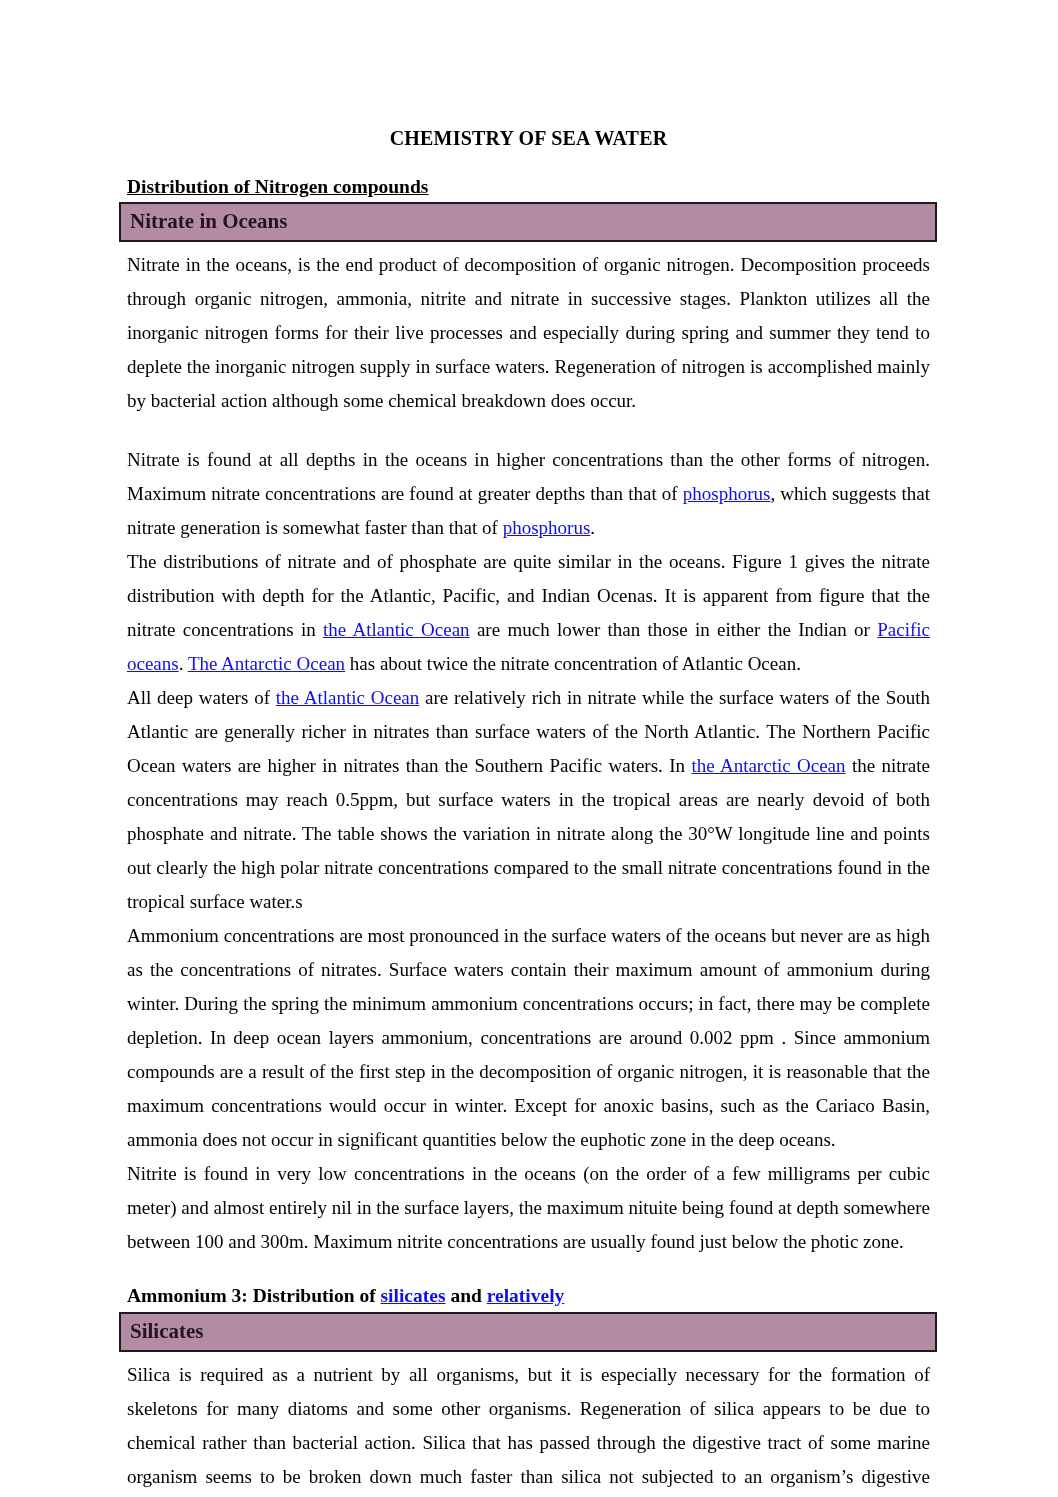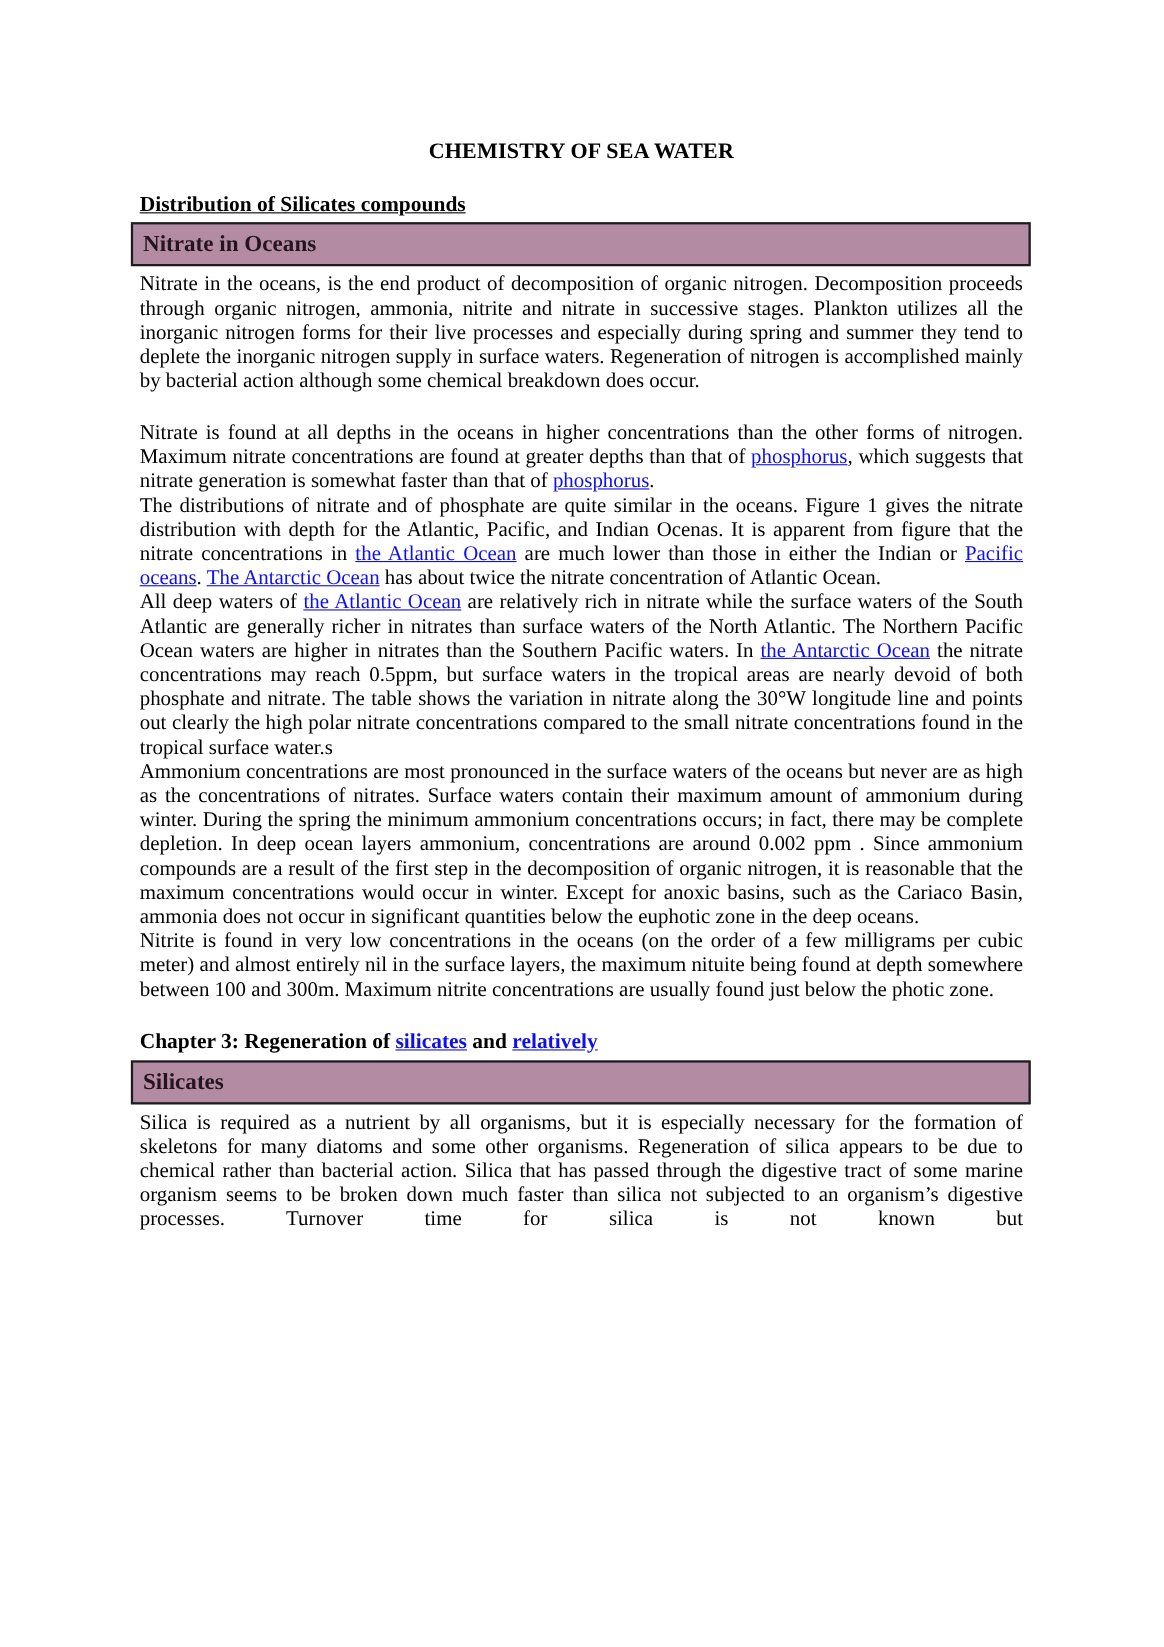--- a/index.html
+++ b/index.html
@@ -45,21 +45,21 @@
     border: 2px solid var(--banner-border, #1c1c1c);
     color: var(--banner-text, #241420);
     font-size: 21px;
     font-weight: bold;
     line-height: 26px;
     padding: 4px 8px 6px 9px;
     margin: 0 -7px 6px -8px;
   }
   .para {
     font-size: 19px;
-    line-height: 22px;
+    line-height: 34px;
     text-align: justify;
     margin: 0;
   }
   .para.cutoff {
     text-align-last: justify;
     font-family: Liberation Serif, serif;
   }
   .blank-line {
     height: 24.5px;
   }
@@ -72,21 +72,21 @@
     font-weight: bold;
   }
 </style>
 </head>
 <body>
 
 <div class="page">
 
   <div class="doc-title">CHEMISTRY OF SEA WATER</div>
 
-  <div class="section-heading">Distribution of Silicates compounds</div>
+  <div class="section-heading">Distribution of Nitrogen compounds</div>
 
   <div class="banner">
     <span>Nitrate in Oceans</span>
   </div>
 
   <div class="para"><span>Nitrate in the oceans, is the end product of decomposition of organic nitrogen. Decomposition proceeds through organic nitrogen, ammonia, nitrite and nitrate in successive stages. Plankton utilizes all the inorganic nitrogen forms for their live processes and especially during spring and summer they tend to deplete the inorganic nitrogen supply in surface waters. Regeneration of nitrogen is accomplished mainly by bacterial action although some chemical breakdown does occur.</span></div>
 
   <div class="blank-line"></div>
 
   <div class="para"><span>Nitrate is found at all depths in the oceans in higher concentrations than the other forms of nitrogen. Maximum nitrate concentrations are found at greater depths than that of </span><a href="#" class="link">phosphorus</a><span>, which suggests that nitrate generation is somewhat faster than that of </span><a href="#" class="link">phosphorus</a><span>.</span></div>
@@ -94,21 +94,21 @@
   <div class="para"><span>The distributions of nitrate and of phosphate are quite similar in the oceans. Figure 1 gives the nitrate distribution with depth for the Atlantic, Pacific, and Indian Ocenas. It is apparent from figure that the nitrate concentrations in </span><a href="#" class="link">the Atlantic Ocean</a><span> are much lower than those in either the Indian or </span><a href="#" class="link">Pacific oceans</a><span>. </span><a href="#" class="link">The Antarctic Ocean</a><span> has about twice the nitrate concentration of Atlantic Ocean.</span></div>
 
   <div class="para"><span>All deep waters of </span><a href="#" class="link">the Atlantic Ocean</a><span> are relatively rich in nitrate while the surface waters of the South Atlantic are generally richer in nitrates than surface waters of the North Atlantic. The Northern Pacific Ocean waters are higher in nitrates than the Southern Pacific waters. In </span><a href="#" class="link">the Antarctic Ocean</a><span> the nitrate concentrations may reach 0.5ppm, but surface waters in the tropical areas are nearly devoid of both phosphate and nitrate. The table shows the variation in nitrate along the 30°W longitude line and points out clearly the high polar nitrate concentrations compared to the small nitrate concentrations found in the tropical surface water.s</span></div>
 
   <div class="para"><span>Ammonium concentrations are most pronounced in the surface waters of the oceans but never are as high as the concentrations of nitrates. Surface waters contain their maximum amount of ammonium during winter. During the spring the minimum ammonium concentrations occurs; in fact, there may be complete depletion. In deep ocean layers ammonium, concentrations are around 0.002 ppm . Since ammonium compounds are a result of the first step in the decomposition of organic nitrogen, it is reasonable that the maximum concentrations would occur in winter. Except for anoxic basins, such as the Cariaco Basin, ammonia does not occur in significant quantities below the euphotic zone in the deep oceans.</span></div>
 
   <div class="para"><span>Nitrite is found in very low concentrations in the oceans (on the order of a few milligrams per cubic meter) and almost entirely nil in the surface layers, the maximum nituite being found at depth  somewhere between 100 and 300m. Maximum nitrite concentrations are usually found just below the photic zone.</span></div>
 
   <div class="blank-line"></div>
 
-  <div class="chapter-heading"><span>Chapter 3: Regeneration of </span><a href="#" class="link">silicates</a><span> and </span><a href="#" class="link">relatively</a></div>
+  <div class="chapter-heading"><span>Ammonium 3: Distribution of </span><a href="#" class="link">silicates</a><span> and </span><a href="#" class="link">relatively</a></div>
 
   <div class="banner">
     <span>Silicates</span>
   </div>
 
   <div class="para cutoff"><span>Silica is required as a nutrient by all organisms, but it is especially necessary for the formation of skeletons for many diatoms and some other organisms. Regeneration of silica appears to be due to chemical rather than bacterial action. Silica that has passed through the digestive tract of some marine organism seems to be broken down much faster than silica not subjected to an organism’s digestive processes. Turnover time for silica is not known but</span></div>
 
 </div>
 
 </body></html>

